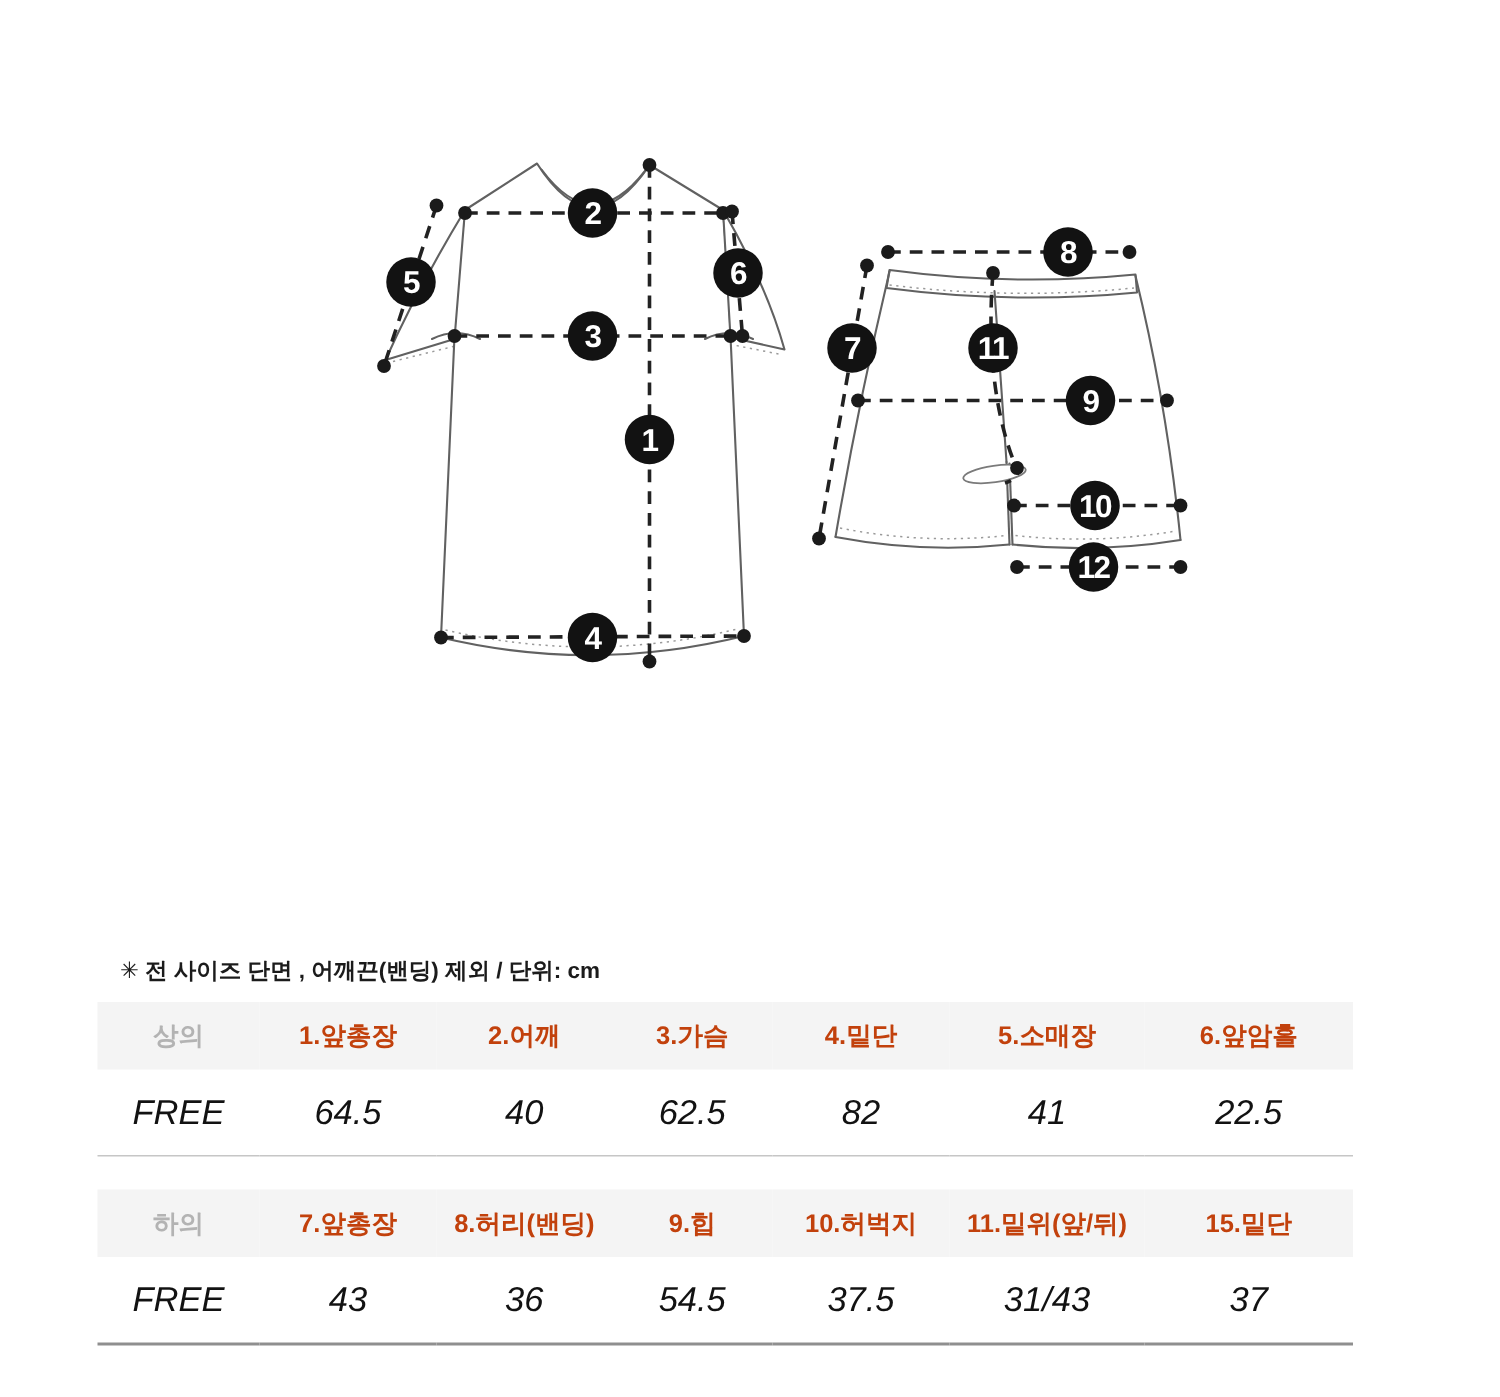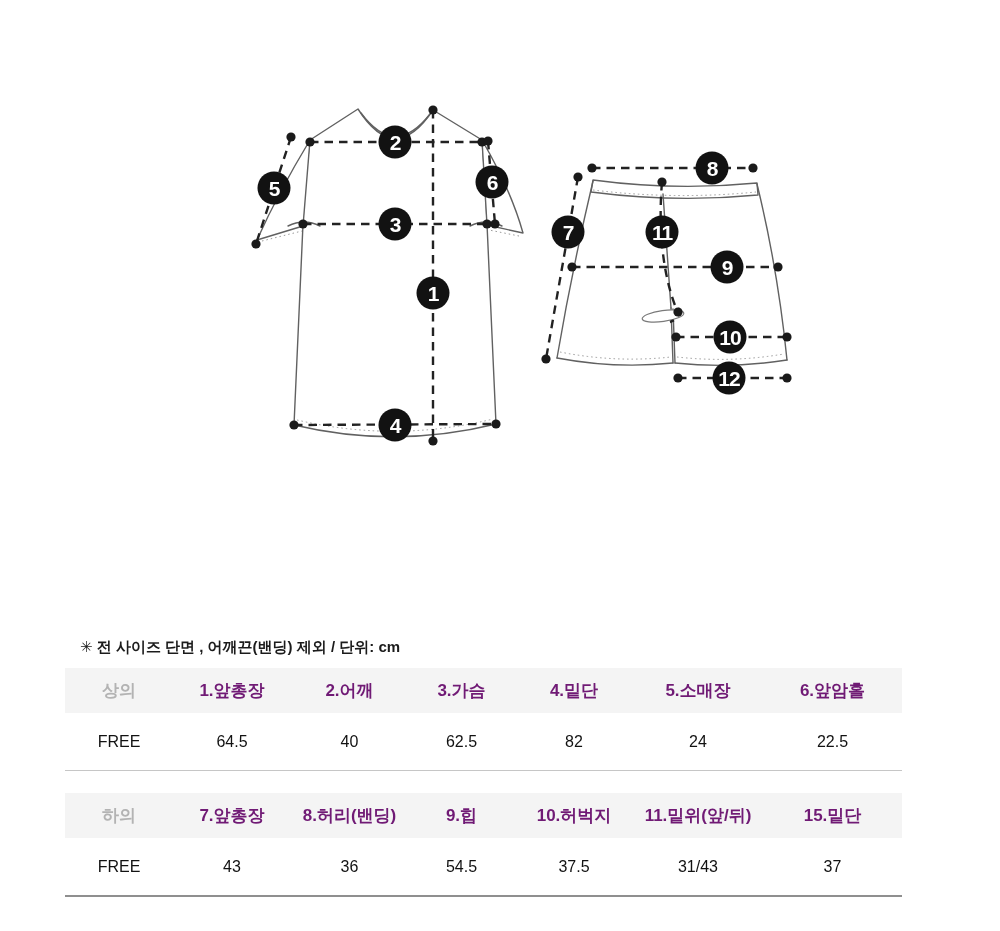--- a/index.html
+++ b/index.html
@@ -23,23 +23,23 @@
   
   .title{position:absolute;left:82px;top:521px;margin:0;font-size:30px;font-weight:700;
     letter-spacing:-0.5px;color:#0f0f0f;}
   .note{position:absolute;left:80px;top:638px;margin:0;font-size:15px;font-weight:700;color:#1b1b1b;}
 
   
   .size-table{position:absolute;left:65px;width:837px;border-collapse:collapse;table-layout:fixed;}
   #table-top{top:668px;}
   #table-bottom{top:793px;}
   .size-table th{background:var(--header_bg,#f4f4f4);height:45px;font-size:17px;font-weight:700;
-    color:#701a75;text-align:center;padding:0;}
+    color:#c2410c;text-align:center;padding:0;}
   .size-table th.dim{color:var(--dim_text,#b3b3b3);}
-  .size-table td{height:57px;font-size:16px;font-weight:400;color:#121212;text-align:center;padding:0;}
+  .size-table td{height:57px;font-size:23px;font-weight:400;color:#121212;text-align:center;padding:0;font-style:italic;}
   #table-top td{border-bottom:1px solid #c6c6c6;}
   #table-bottom td{border-bottom:2px solid #8f8f8f;}
 </style>
 </head>
 <body>
 
 <div class="canvas">
 
   <svg class="diagram" viewBox="0 0 580 370">
     <defs>
@@ -204,21 +204,21 @@
           <th>6.앞암홀</th>
         </tr>
       </thead>
       <tbody>
         <tr>
           <td>FREE</td>
           <td>64.5</td>
           <td>40</td>
           <td>62.5</td>
           <td>82</td>
-          <td>24</td>
+          <td>41</td>
           <td>22.5</td>
         </tr>
       </tbody>
     </table>
 
   <table id="table-bottom" class="size-table">
       <colgroup>
         <col style="width: 108px;">
         <col style="width: 118px;">
         <col style="width: 117px;">

